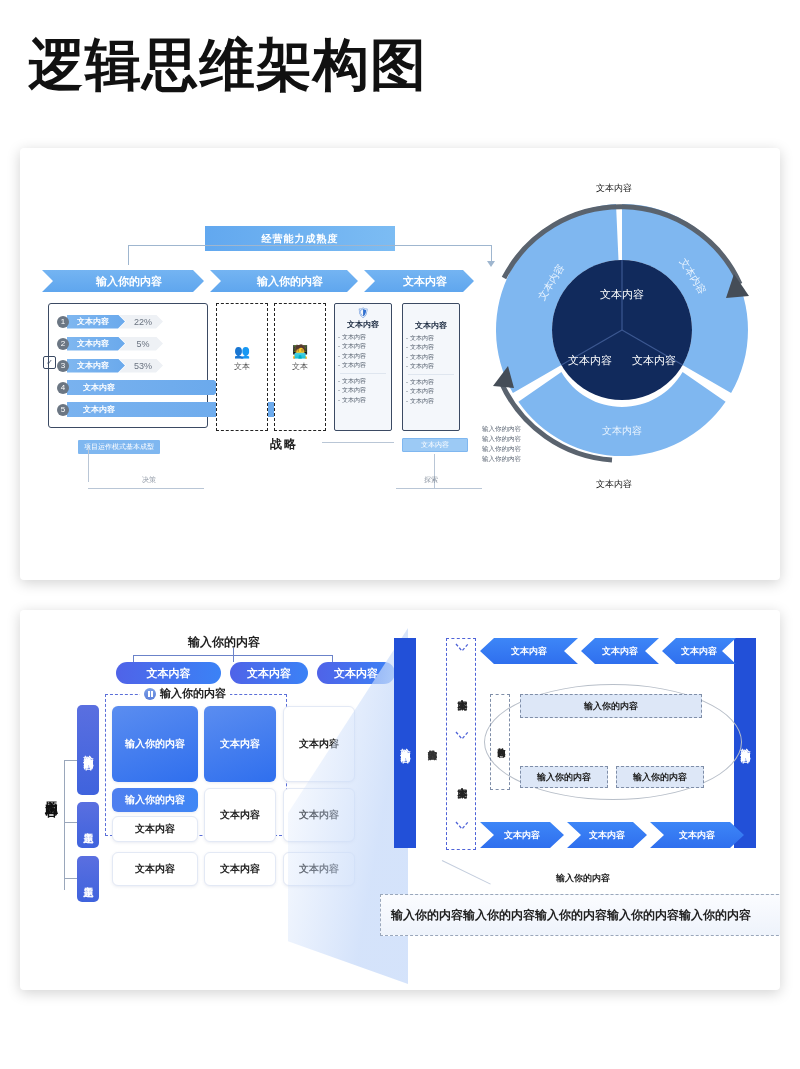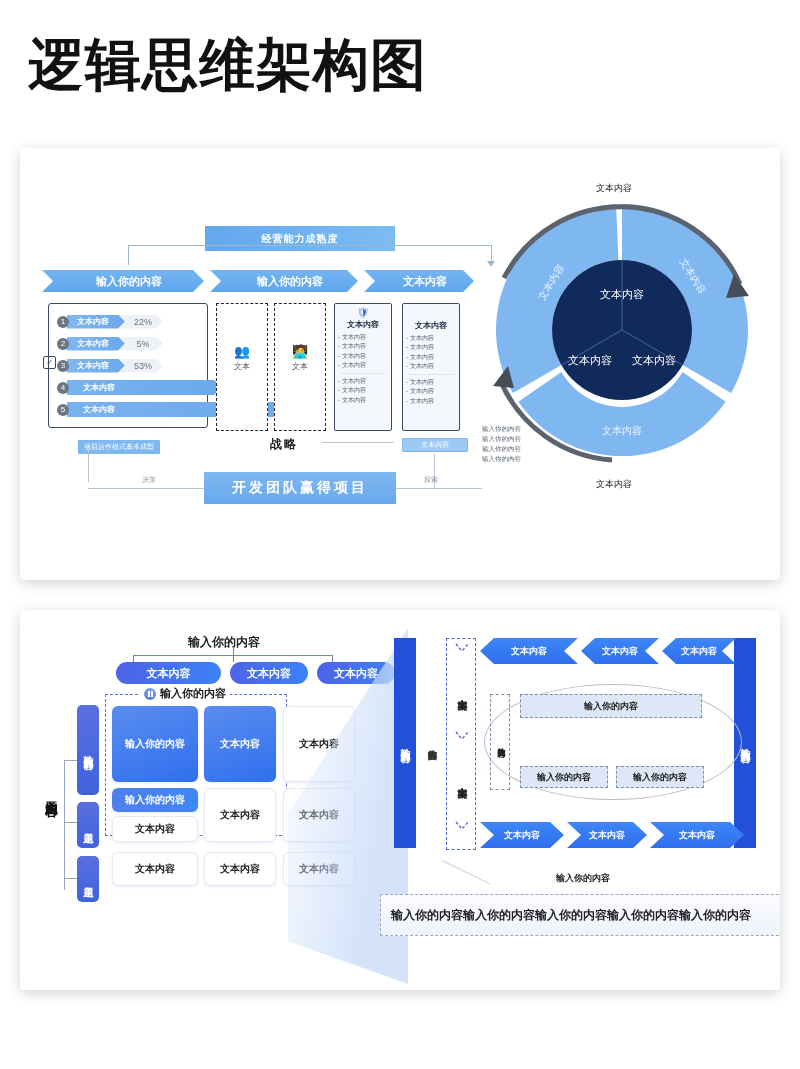--- a/index.html
+++ b/index.html
@@ -286,21 +286,20 @@
       <div class="pill-sm pill-proj">项目运作模式基本成型</div>
       <div class="pill-sm pill-mid">文本内容</div>
       <div class="zhanlue">战略</div>
 
       <div class="ln h" style="left:302px; top:294px; width:72px;"></div>
       <div class="ln v" style="left:68px; top:300px; height:34px;"></div>
       <div class="ln h" style="left:68px; top:340px; width:116px;"></div>
       <div class="ln h" style="left:376px; top:340px; width:86px;"></div>
       <div class="ln v" style="left:414px; top:306px; height:34px;"></div>
 
-      <div class="bigbar">开发团队赢得项目</div>
       <div class="minilbl ml1">决策</div>
       <div class="minilbl ml2">探索</div>
 
       <div class="dtxt dtop">文本内容</div>
       <div class="dtxt dbot">文本内容</div>
       <div class="dlist">
         <div>输入你的内容</div>
         <div>输入你的内容</div>
         <div>输入你的内容</div>
         <div>输入你的内容</div>

